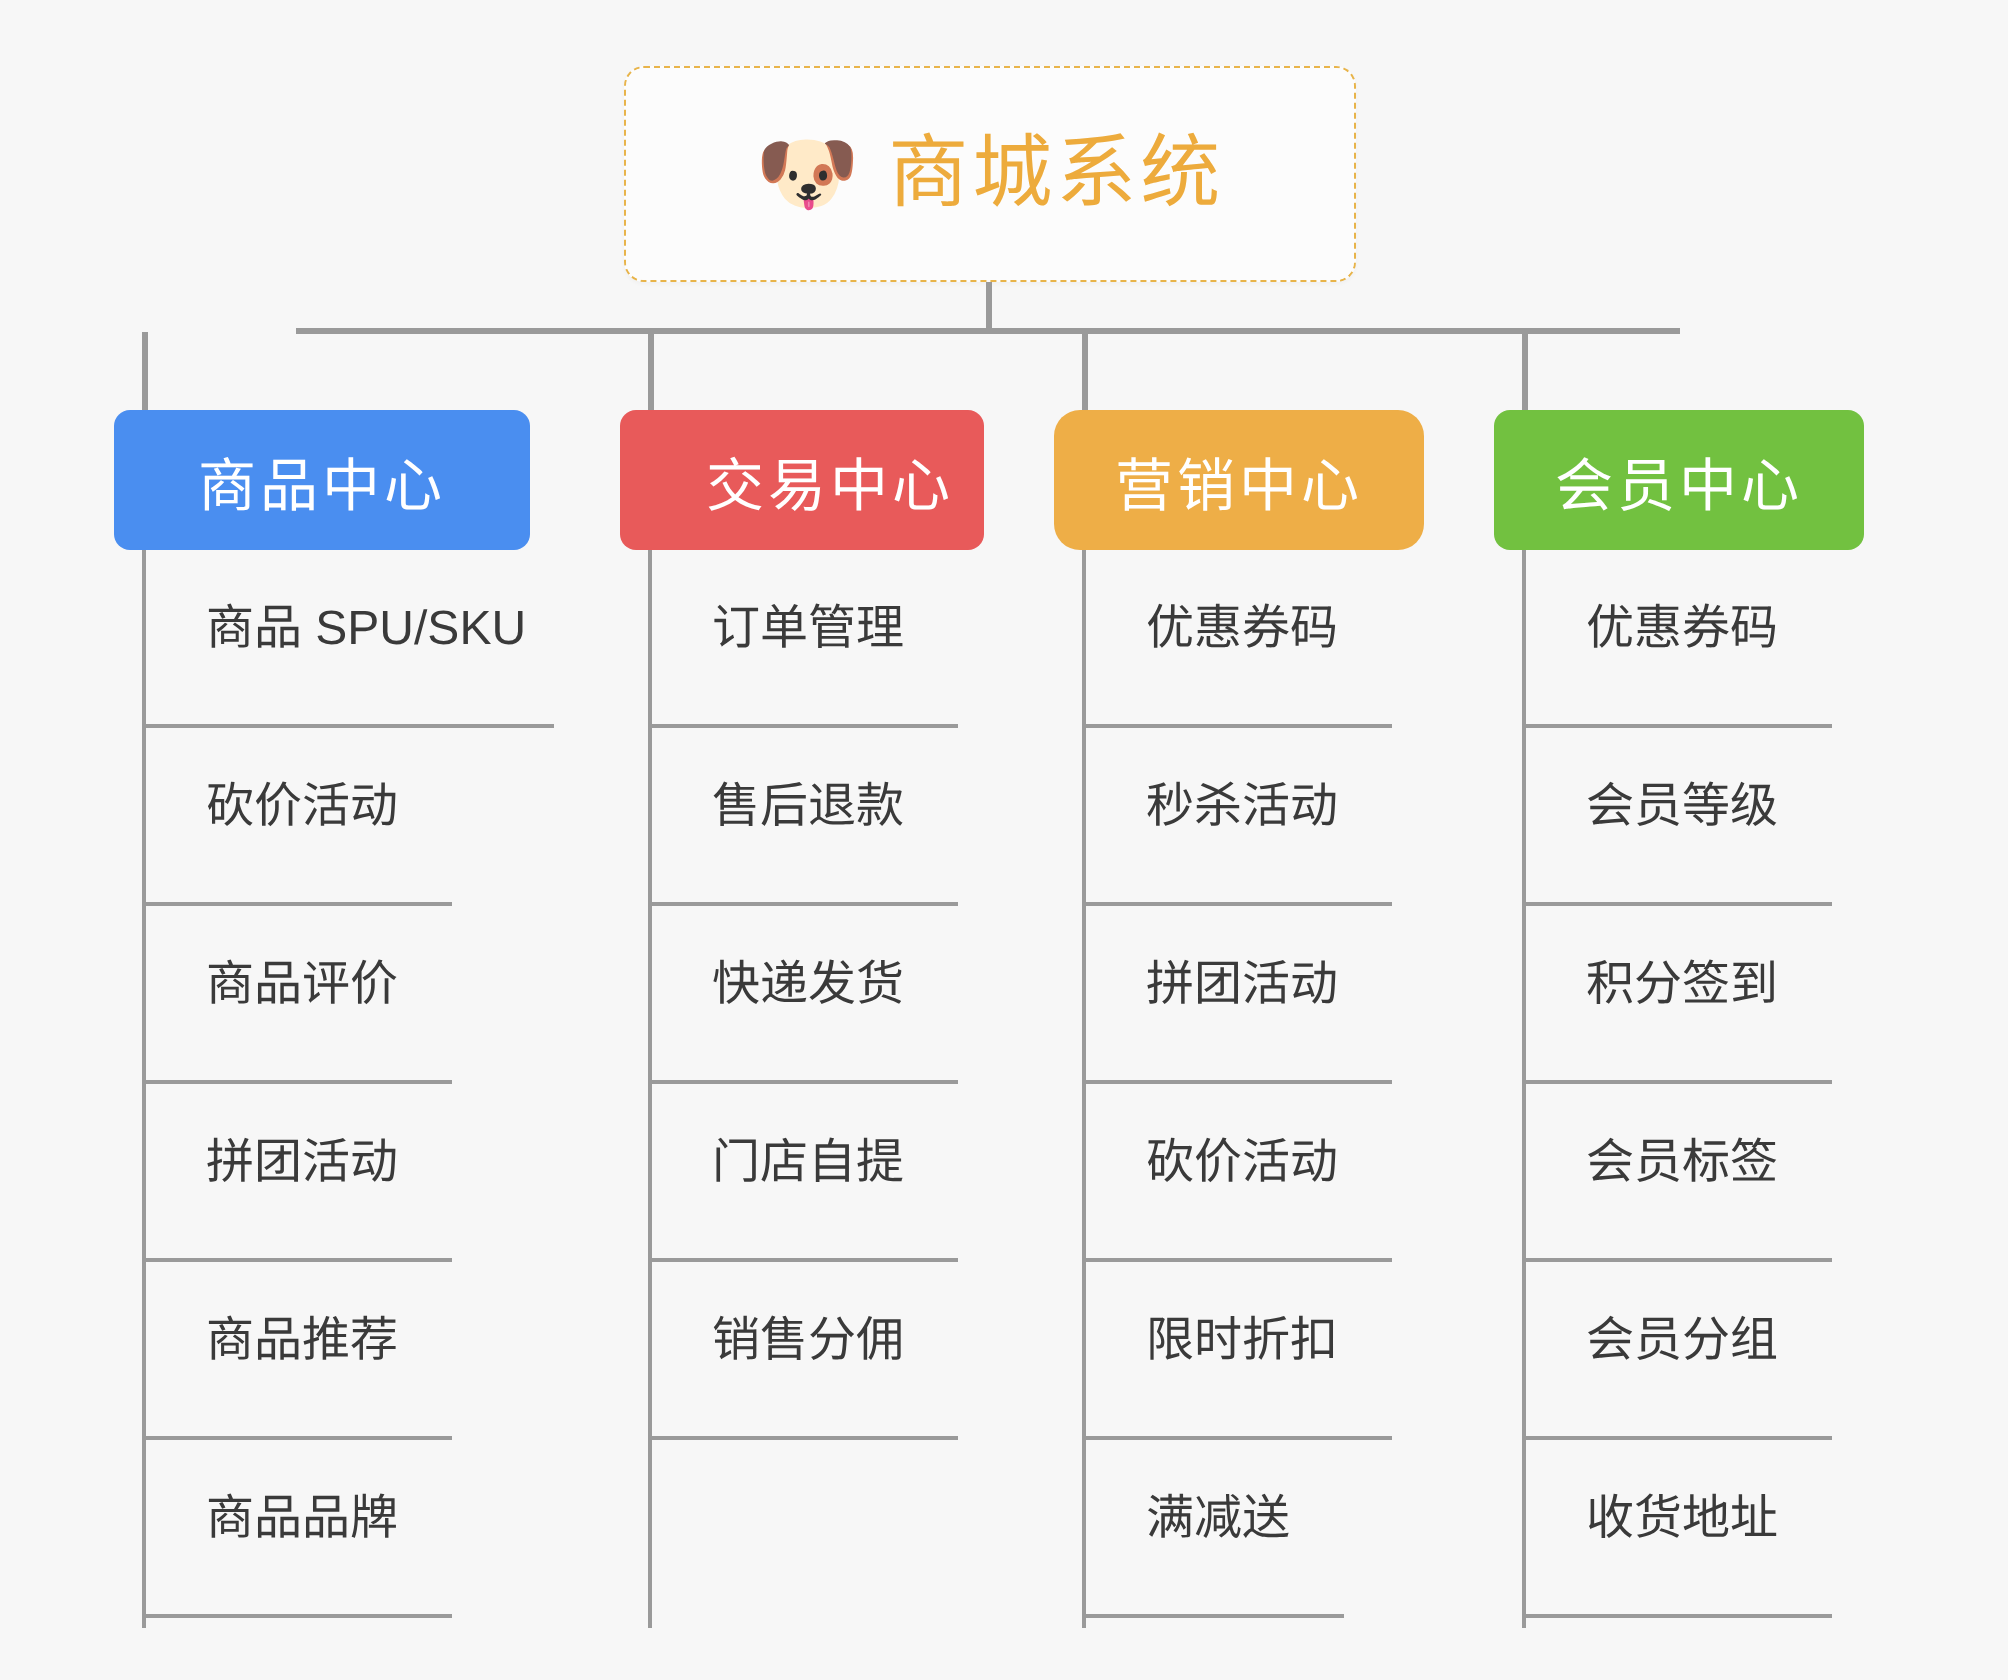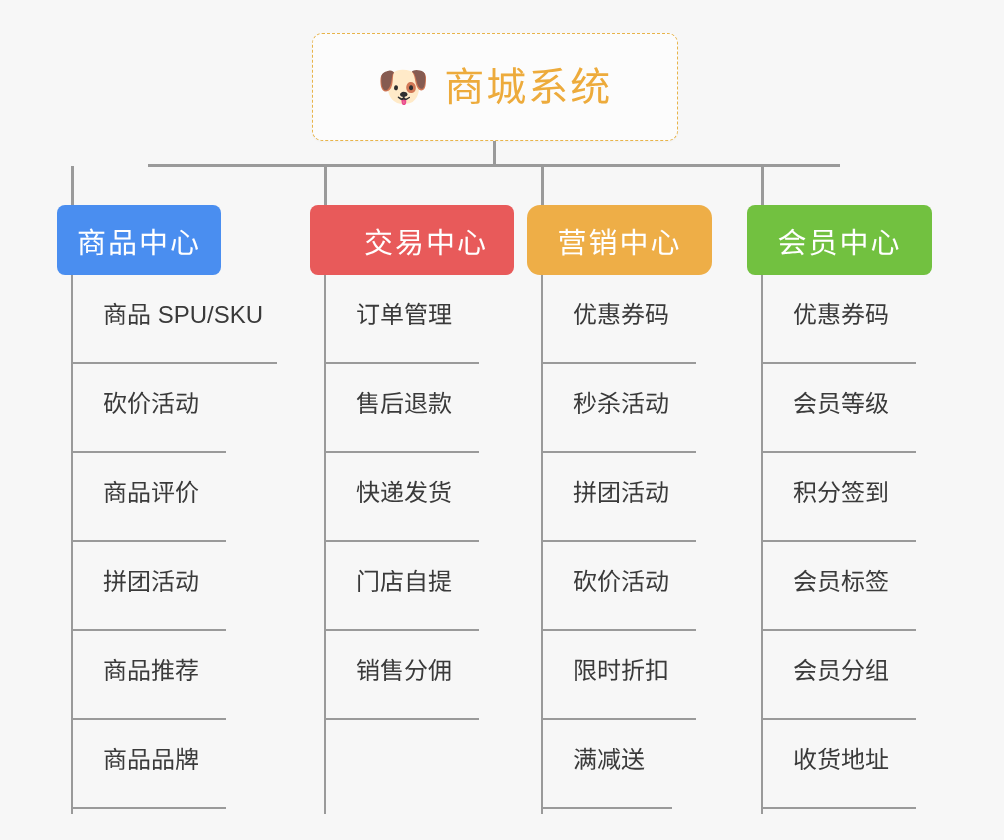--- a/index.html
+++ b/index.html
@@ -102,22 +102,22 @@
     box-sizing: border-box;
     border-radius: 8px;
     display: flex;
     align-items: center;
     justify-content: center;
     color: #ffffff;
     font-size: 29px;
     letter-spacing: 2px;
     white-space: nowrap;
   }
-  .col-1 .cat-header { width: 164px; text-align: right; }
-  .col-2 .cat-header { width: 204px; padding-left: 28px; }
+  .col-1 .cat-header { width: 208px; text-align: right; }
+  .col-2 .cat-header { width: 182px; padding-left: 28px; }
   .col-3 .cat-header { width: 185px; }
   .col-4 .cat-header { width: 185px; }
 
   
   .spine {
     position: absolute;
     top: 109px;
     left: 14px;
     width: 2px;
     background: #9a9a9a;

